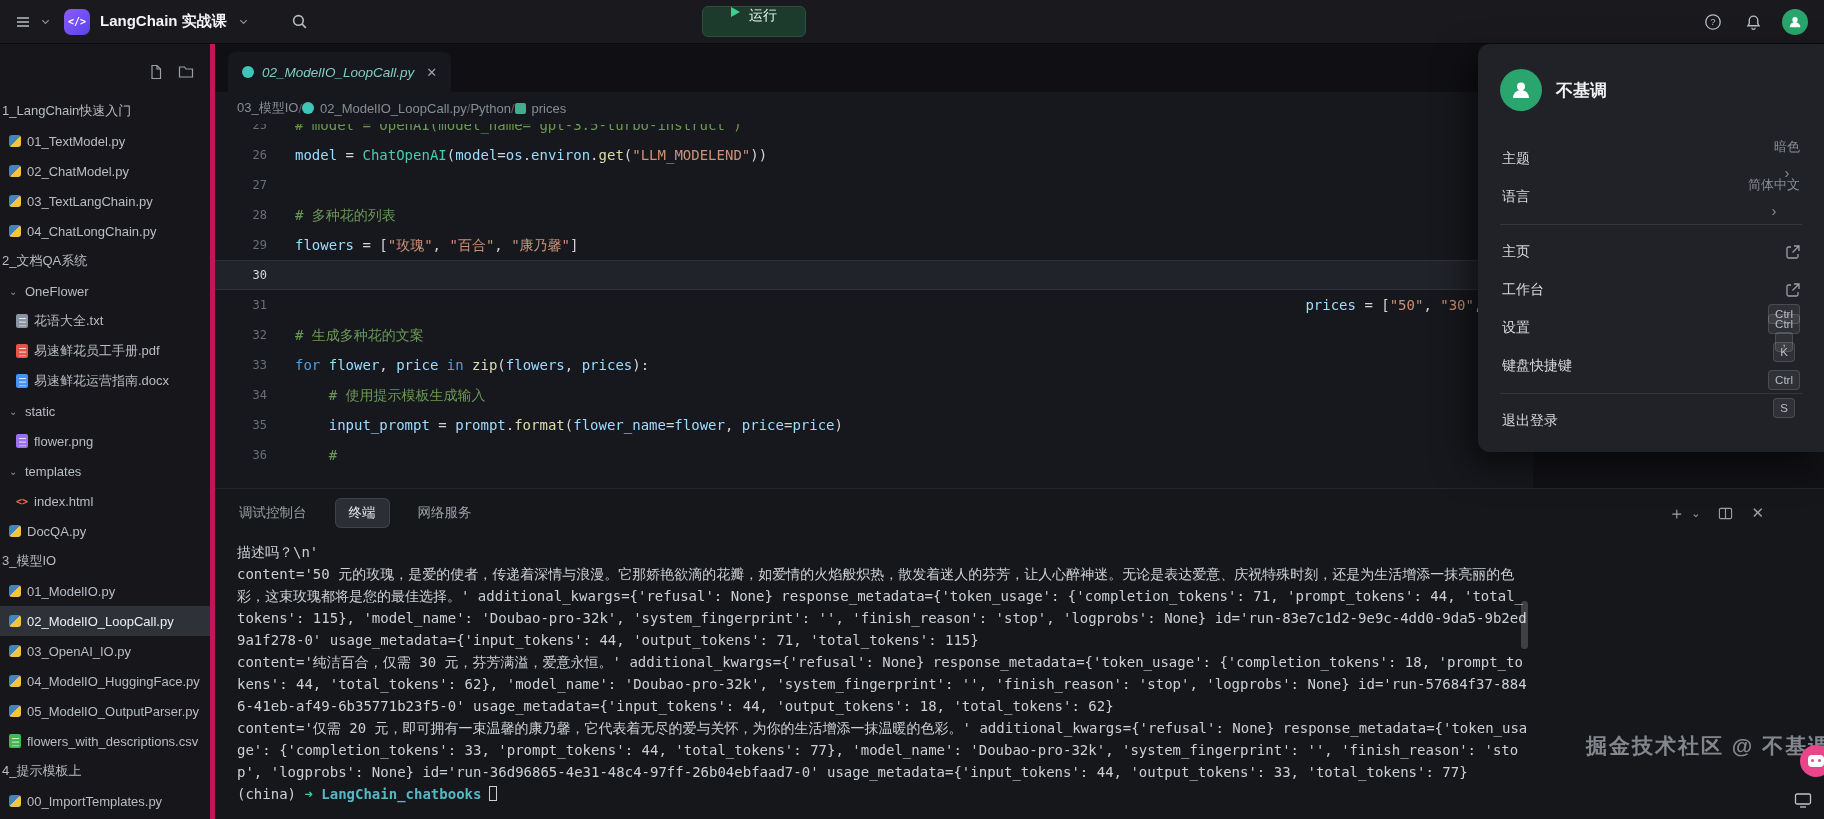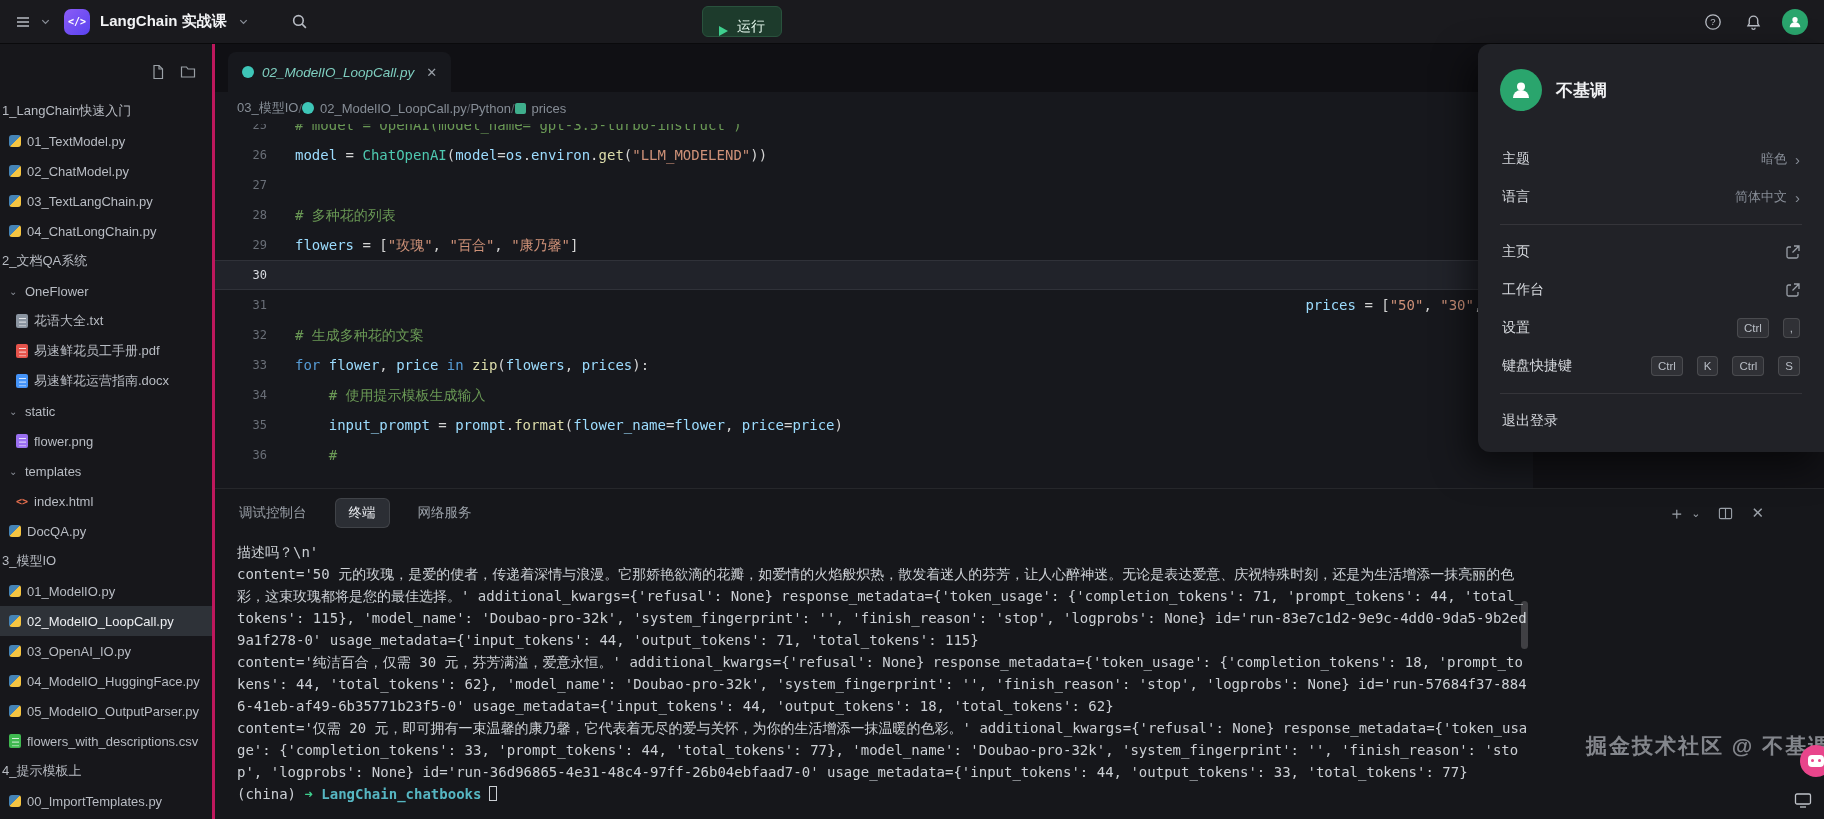--- a/index.html
+++ b/index.html
@@ -10,33 +10,33 @@
   
   .topbar { height:44px; background:#1a1a1e; border-bottom:1px solid #0a0a0c;
             display:flex; align-items:center; position:relative; color:#cfd2d8; }
   .tb-left { display:flex; align-items:center; padding-left:12px; }
   .tb-ic { display:flex; align-items:center; justify-content:center; width:22px; height:22px; cursor:pointer; }
   .logo { width:26px; height:26px; border-radius:7px; margin:0 10px 0 8px;
           background:linear-gradient(135deg,#8b5cf6,#5a43f0); color:#fff;
           font:700 10px "DejaVu Sans Mono",monospace; display:flex; align-items:center; justify-content:center; }
   .tb-title { font-size:15px; font-weight:700; color:#f2f3f5; margin-right:6px; white-space:nowrap; }
   .tb-search { margin-left:34px; }
-  .run-btn { position:absolute; left:702px; top:6px; width:80px; height:31px;
+  .run-btn { position:absolute; left:702px; top:6px; width:104px; height:31px;
              background:#1d3b2c; border:1px solid #29523d; border-radius:6px;
-             display:flex; align-items:flex-end; justify-content:center; gap:9px;
+             display:flex; align-items:flex-start; justify-content:center; gap:9px;
              color:#e4f6ec; font-size:14px; cursor:pointer; }
   .play-tri { width:0; height:0; border-left:9px solid #3ecf8e; border-top:5.5px solid transparent; border-bottom:5.5px solid transparent; }
   .tb-right { position:absolute; right:16px; top:0; height:44px; display:flex; align-items:center; gap:18px; }
   .avatar-sm { width:26px; height:26px; border-radius:50%; background:#2aa56d; display:flex; align-items:center; justify-content:center; cursor:pointer; }
 
   
   .body { display:flex; height:775px; }
 
   
-  .sidebar { width:215px; background:#17171b; border-right:3px solid #be185d; position:relative; flex:none; }
+  .sidebar { width:215px; background:#17171b; border-right:5px solid #be185d; position:relative; flex:none; }
   .sb-tools { position:absolute; top:20px; right:16px; display:flex; gap:14px; }
   .tree { position:absolute; top:52px; left:0; right:0; }
   .trow { height:30px; display:flex; align-items:center; gap:6px; font-size:13px;
           color:#b8bcc3; white-space:nowrap; overflow:hidden; cursor:pointer; }
   .trow.sel { background:#2e3238; color:#eceef1; }
   .ind0 { padding-left:2px; } .ind1 { padding-left:9px; } .ind2 { padding-left:16px; }
   .fic { width:12px; height:14px; border-radius:2px; position:relative; flex:none; }
   .fic::after { content:""; position:absolute; left:2.5px; right:2.5px; top:3.5px; height:1.8px;
                 background:rgba(255,255,255,.78); box-shadow:0 3.6px 0 rgba(255,255,255,.78), 0 7.2px 0 rgba(255,255,255,.5); }
   .fic-txt { background:#8a94a0; } .fic-pdf { background:#e5534b; } .fic-docx { background:#4493f8; }
@@ -100,21 +100,21 @@
                border-radius:12px 0 0 12px; box-shadow:-10px 14px 34px rgba(0,0,0,0.55);
                padding:20px 0 12px; z-index:50; }
   .um-head { display:flex; align-items:center; gap:14px; padding:0 22px; height:52px; }
   .avatar-lg { width:42px; height:42px; border-radius:50%; background:#2aa56d;
                display:flex; align-items:center; justify-content:center; flex:none; }
   .um-name { font-size:17px; font-weight:700; color:#f2f3f5; }
   .menu-list { margin-top:24px; }
   .mrow { height:38px; display:flex; align-items:center; justify-content:space-between;
           padding:0 24px; cursor:pointer; }
   .mlabel { font-size:14px; color:#d6d9de; }
-  .mright { display:flex; align-items:center; gap:8px; }
+  .mright { display:flex; align-items:center; gap:8px;flex-direction:column; }
   .mval { font-size:13px; color:#878d97; }
   .mchev { color:#878d97; font-size:15px; }
   .mdivider { border-top:1px solid rgba(255,255,255,0.09); margin:8px 22px; }
   .kbd { background:rgba(255,255,255,0.07); border:1px solid rgba(255,255,255,0.13);
          border-radius:4px; padding:0 6px; height:20px; line-height:19px; font-size:11.5px;
          color:#b9bec6; margin-left:6px; display:inline-block; }
 
   
   .watermark { position:absolute; left:1586px; top:732px; font-size:21px; font-weight:600;
                letter-spacing:2px; color:rgba(222,226,234,0.55); white-space:nowrap; z-index:30; }

